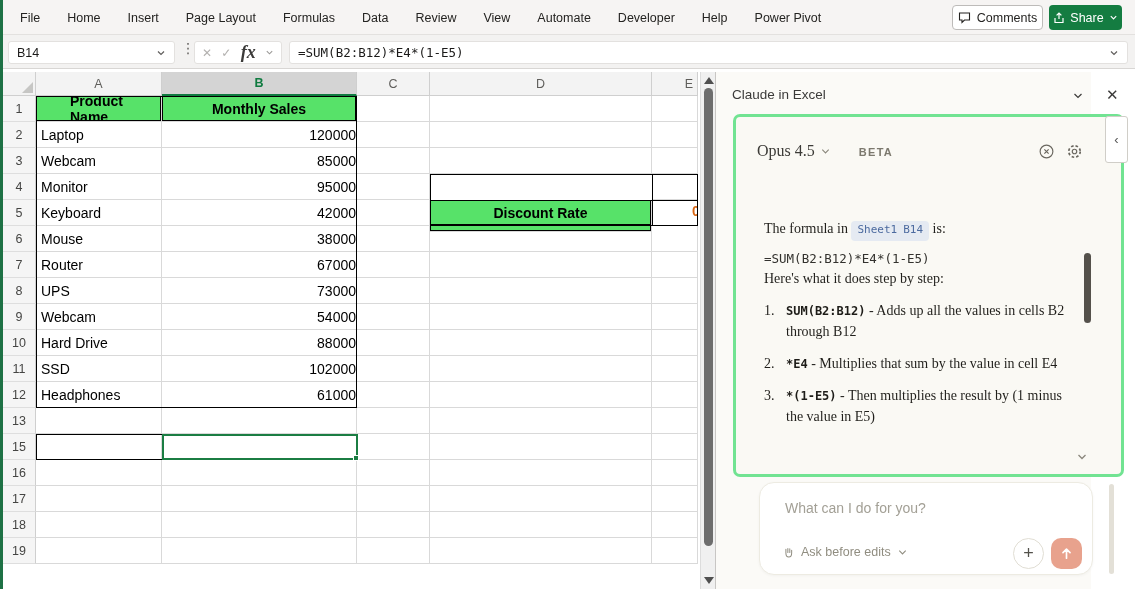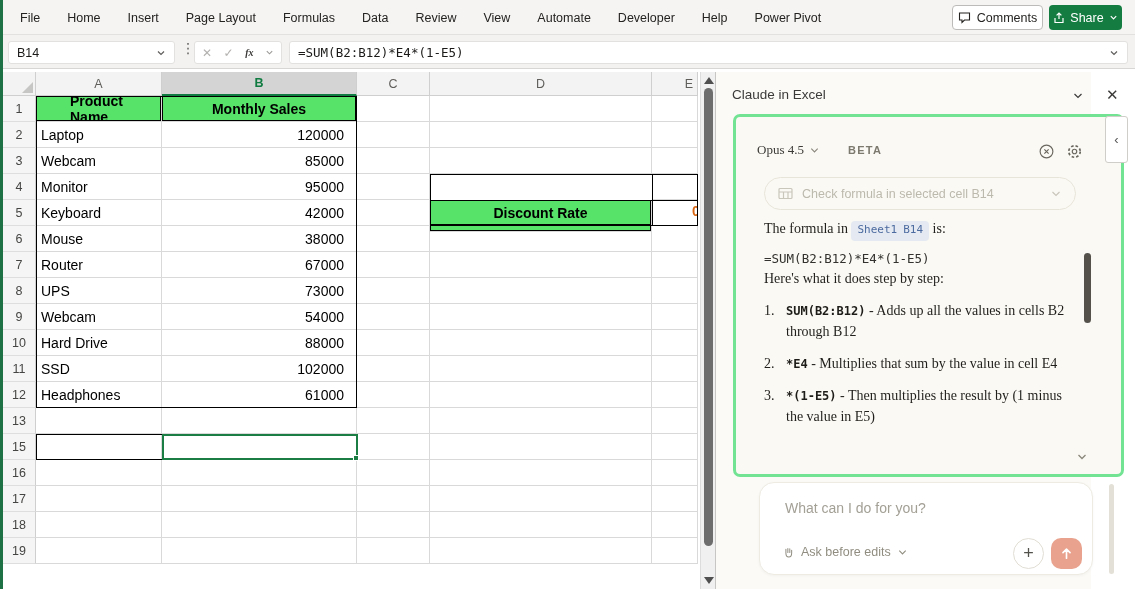--- a/index.html
+++ b/index.html
@@ -17,59 +17,59 @@
   .comments-btn { position:absolute; right:92px; top:5px; width:91px; height:25px; background:#fff; border:1px solid #bdbbb9; border-radius:4px; display:flex; align-items:center; justify-content:center; gap:6px; font-size:12.5px; color:#242321; }
   .share-btn { position:absolute; right:13px; top:5px; width:73px; height:25px; background:#147c41; border:none; border-radius:4px; display:flex; align-items:center; justify-content:center; gap:5px; font-size:12.5px; color:#fff; }
 
   
   .formulabar { position:absolute; left:0; top:35px; width:1135px; height:34px; background:#f3f2f1; border-bottom:1px solid #d8d6d4; }
   .namebox { position:absolute; left:8px; top:6px; width:167px; height:23px; background:#fff; border:1px solid #e3e1df; border-radius:3px; display:flex; align-items:center; font-size:12.5px; color:#1b1a19; padding:0 8px; }
   .namebox .chev { margin-left:auto; color:#605e5c; }
   .kebab { position:absolute; left:181px; top:5px; font-size:14px; color:#605e5c; letter-spacing:0; }
   .fxbox { position:absolute; left:194px; top:6px; width:88px; height:23px; background:#fff; border:1px solid #e3e1df; border-radius:3px; display:flex; align-items:center; justify-content:space-between; padding:0 7px; }
   .fxbox .gx { color:#b3b1af; font-size:12px; }
-  .fxbox .fx { font-family:"Liberation Serif", serif; font-style:italic; font-size:10px; color:#3b3a39; font-weight:bold; }
+  .fxbox .fx { font-family:"Liberation Serif", serif; font-style:italic; font-size:18px; color:#3b3a39; font-weight:bold; }
   .formulafield { position:absolute; left:289px; top:6px; width:839px; height:23px; background:#fff; border:1px solid #e3e1df; border-radius:3px; display:flex; align-items:center; padding:0 8px; font-family:"DejaVu Sans Mono", monospace; font-size:12.5px; color:#1b1a19; }
   .formulafield .chev { margin-left:auto; color:#605e5c; }
 
   
   .grid { position:absolute; left:3px; top:72px; width:697px; height:517px; background:#fff; overflow:hidden; }
   .hdr-row { display:flex; height:24px; }
   .corner { width:33px; height:24px; background:#f3f3f3; border-right:1px solid #cfcfcf; border-bottom:1px solid #cfcfcf; position:relative; }
   .corner::after { content:""; position:absolute; right:2px; bottom:2px; border-left:11px solid transparent; border-bottom:11px solid #c6c6c4; }
   .colhdr { height:24px; background:#f3f3f3; border-right:1px solid #cfcfcf; border-bottom:1px solid #cfcfcf; display:flex; align-items:center; justify-content:center; font-size:12.5px; color:#5f5e5b; }
   .colhdr.sel { background:#d4d4d4; color:#0f7b40; border-bottom:2px solid #107c41; font-weight:bold; }
   .colhdr.right { justify-content:flex-end; padding-right:4px; }
   .grow { display:flex; height:26px; }
   .rowhdr { width:33px; height:26px; background:#f5f5f5; border-right:1px solid #cfcfcf; border-bottom:1px solid #dedede; display:flex; align-items:center; justify-content:center; font-size:12.5px; color:#454543; flex:0 0 auto; }
   .rowhdr.sel { background:#d4d4d4; color:#0f7b40; border-right:2px solid #107c41; font-weight:bold; }
   .cell { position:relative; height:26px; border-right:1px solid #d9d9d9; border-bottom:1px solid #d9d9d9; font-size:14px; display:flex; align-items:center; overflow:hidden; flex:0 0 auto; color:#000; }
   .cell.txt { padding-left:5px; }
-  .cell.num { justify-content:flex-end; padding-right:12px; }
+  .cell.num { justify-content:flex-end; padding-right:0; }
   .cell.greencell { background:#57e269; font-weight:bold; justify-content:center; box-shadow:inset 0 0 0 1px #000; }
   .cell.greyc { background:#d9d9d9; font-weight:bold; }
   .ovl { position:absolute; pointer-events:none; }
   .sel-handle { position:absolute; right:-3px; bottom:-3px; width:6px; height:6px; background:#1b7d43; border:1px solid #fff; }
   .e5sliver { position:absolute; left:calc(100% - 5px); top:3px; color:#d86613; font-weight:bold; font-size:14px; }
 
   
   .vscroll { position:absolute; left:700px; top:72px; width:15px; height:517px; background:#f0f0f0; border-left:1px solid #dcdcdc; }
   .arr-up { position:absolute; left:3px; top:5px; width:0; height:0; border-left:5px solid transparent; border-right:5px solid transparent; border-bottom:7px solid #4f4f4f; }
   .arr-dn { position:absolute; left:3px; bottom:5px; width:0; height:0; border-left:5px solid transparent; border-right:5px solid transparent; border-top:7px solid #4f4f4f; }
   .vthumb { position:absolute; left:3px; top:16px; width:9px; height:458px; background:#6d6d6d; border-radius:5px; }
 
   
   .panel { position:absolute; left:715px; top:72px; width:376px; height:517px; background:#fbfaf7; border-left:1px solid #c8c6c4; }
   .panel-title { position:absolute; left:16px; top:15px; font-size:13.5px; color:#3b3a39; }
   .pt-chev { position:absolute; left:356px; top:18px; color:#3b3a39; }
   .pt-close { position:absolute; left:390px; top:14px; font-size:15px; color:#3b3a39; }
   .greenbox { position:absolute; left:17px; top:42px; width:391px; height:363px; border:3px solid #71e392; border-radius:7px; background:#faf9f4; overflow:hidden; }
   .collapse-tab { position:absolute; left:389px; top:44px; width:23px; height:47px; background:#fff; border:1px solid #d0cec8; border-radius:3px; display:flex; align-items:center; justify-content:center; color:#555; font-size:13px; z-index:3; }
   .model-row { position:absolute; left:21px; top:25px; display:flex; align-items:baseline; }
-  .model-name { font-family:"Liberation Serif", serif; font-size:13px; color:#3c3b37; }
+  .model-name { font-family:"Liberation Serif", serif; font-size:16px; color:#3c3b37; }
   .model-chev { color:#8a877c; margin-left:5px; align-self:center; }
   .beta { margin-left:28px; font-size:11px; font-weight:bold; letter-spacing:1.3px; color:#7c796e; }
   .icon-msgx { position:absolute; left:302px; top:26px; color:#6b6860; }
   .icon-gear { position:absolute; left:330px; top:26px; color:#6b6860; }
   .pill { position:absolute; left:28px; top:60px; width:312px; height:33px; border:1.5px solid #e7e4d9; border-radius:17px; display:flex; align-items:center; padding:0 13px; color:#bcb9ad; background:transparent; }
   .pill-text { font-size:12.5px; margin-left:9px; color:#bcb9ad; }
   .pill-chev { margin-left:auto; color:#c9c6bb; }
   .msg { position:absolute; left:28px; top:101px; width:320px; font-family:"Liberation Serif", serif; font-size:14px; color:#201f1b; line-height:1.5; }
   .cellbadge { display:inline-block; background:#e5eaf2; border-radius:4px; padding:1px 6px 2px; font-family:"DejaVu Sans Mono", monospace; font-size:11px; color:#4c6a9f; }
   .cellbadge b { font-weight:normal; margin-left:6px; }
@@ -351,32 +351,20 @@
           <path d="M6 6l4 4M10 6l-4 4" stroke="#6b6860" stroke-width="1.1"></path>
         </svg>
       </span>
     <span class="icon-gear">
         <svg width="17" height="17" viewBox="0 0 16 16">
           <circle cx="8" cy="8" r="5.4" fill="none" stroke="#6b6860" stroke-width="1.6" stroke-dasharray="2.4 1.9"></circle>
           <circle cx="8" cy="8" r="2.1" fill="none" stroke="#6b6860" stroke-width="1.1"></circle>
         </svg>
       </span>
 
-    <div class="pill">
-      <svg width="15" height="13" viewBox="0 0 15 13">
-          <rect x="1" y="1.5" width="13" height="10" rx="1" fill="none" stroke="#c9c6bb" stroke-width="1.2"></rect>
-          <path d="M1 5h13M5.5 5v6.5M10 5v6.5" stroke="#c9c6bb" stroke-width="1.2"></path>
-        </svg>
-      <span class="pill-text">Check formula in selected cell B14</span>
-      <span class="pill-chev">
-          <svg width="12" height="12" viewBox="0 0 12 12">
-            <path d="M2.5 4l3.5 3.5L9.5 4" fill="none" stroke="#c9c6bb" stroke-width="1.2"></path>
-          </svg>
-        </span>
-    </div>
 
     <div class="msg">
       <div>
         <span>The formula in</span>
         <span class="cellbadge"><span>Sheet1</span><b>B14</b></span>
         <span>is:</span>
       </div>
       <div class="msg-formula">=SUM(B2:B12)*E4*(1-E5)</div>
       <div>Here's what it does step by step:</div>
       <div class="msg-steps" id="msg-steps">

